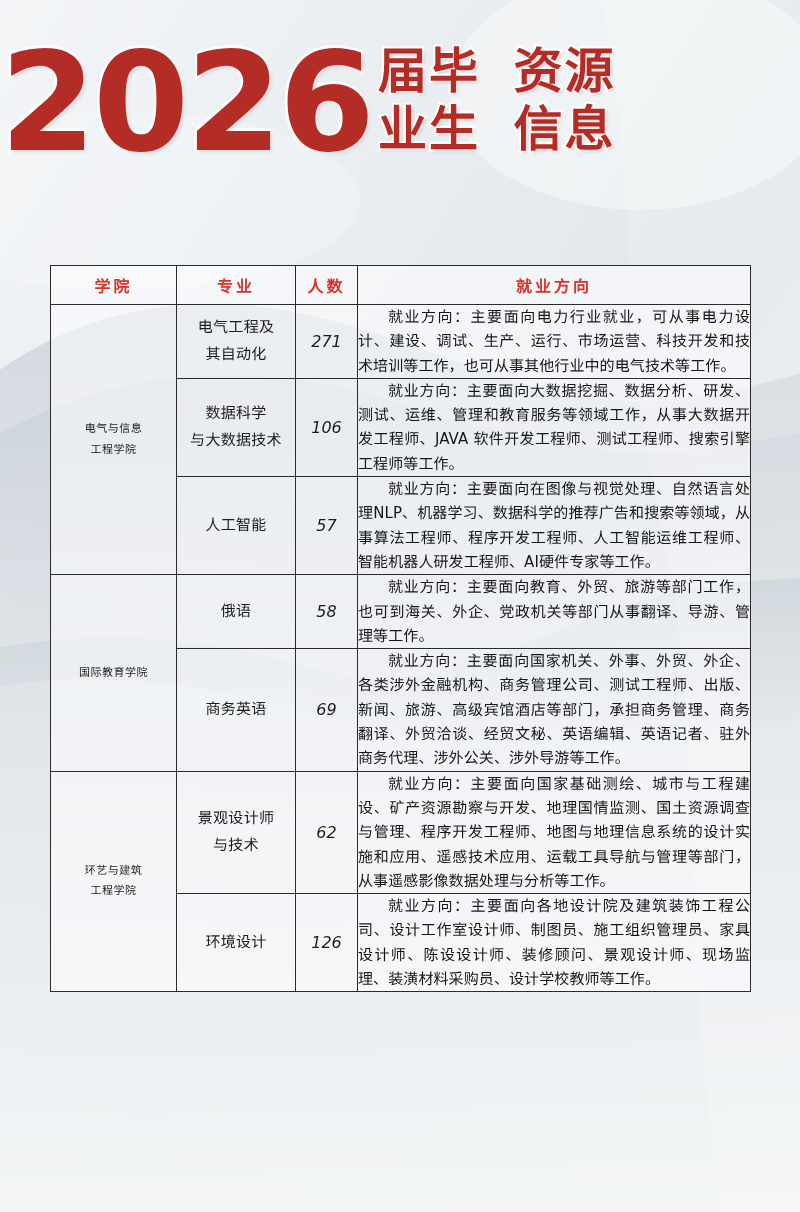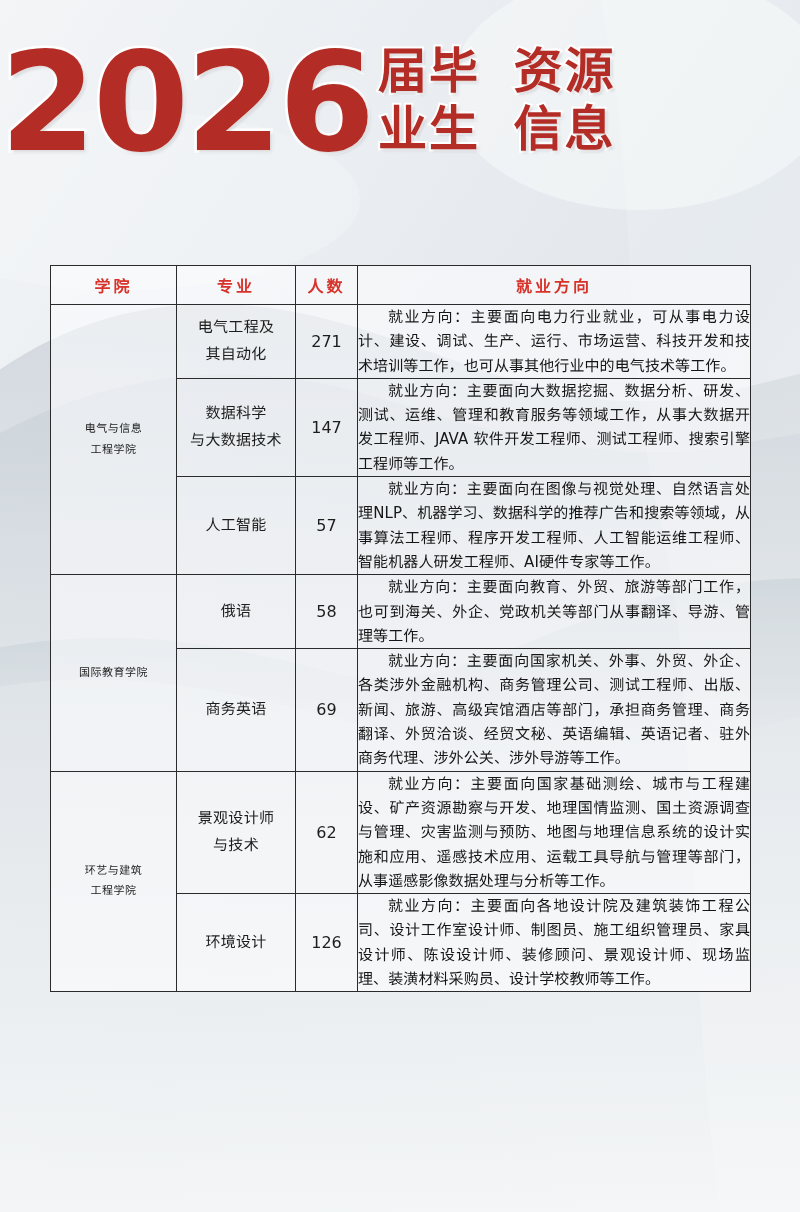--- a/index.html
+++ b/index.html
@@ -135,20 +135,21 @@
     color: #1d1d1d;
     line-height: 1.8;
     letter-spacing: 0.3px;
     font-family: "DejaVu Sans", "Liberation Sans", sans-serif;
   }
   td.count-cell {
     text-align: center;
     font-size: 16px;
     color: #1d1d1d;
     font-family: "DejaVu Sans", "Liberation Sans", sans-serif;
+    font-style: italic;
   }
   td.direction-cell {
     font-size: 15px;
     color: #161616;
     line-height: 1.62;
     text-align: justify;
     text-justify: inter-character;
     padding: 7px 9px 8px 9px;
     text-indent: 2em;
     letter-spacing: 0.1px;
@@ -243,21 +244,21 @@
             <span class="major-line">其自动化</span>
           </td>
           <td class="count-cell">271</td>
           <td class="direction-cell">就业方向：主要面向电力行业就业，可从事电力设计、建设、调试、生产、运行、市场运营、科技开发和技术培训等工作，也可从事其他行业中的电气技术等工作。</td>
         </tr>
         <tr>
           <td class="major-cell">
             <span class="major-line">数据科学</span>
             <span class="major-line">与大数据技术</span>
           </td>
-          <td class="count-cell">147</td>
+          <td class="count-cell">106</td>
           <td class="direction-cell">就业方向：主要面向大数据挖掘、数据分析、研发、测试、运维、管理和教育服务等领域工作，从事大数据开发工程师、JAVA 软件开发工程师、测试工程师、搜索引擎工程师等工作。</td>
         </tr>
         <tr>
           <td class="major-cell">
             <span class="major-line">人工智能</span>
           </td>
           <td class="count-cell">57</td>
           <td class="direction-cell">就业方向：主要面向在图像与视觉处理、自然语言处理NLP、机器学习、数据科学的推荐广告和搜索等领域，从事算法工程师、程序开发工程师、人工智能运维工程师、智能机器人研发工程师、AI硬件专家等工作。</td>
         </tr>
 
@@ -282,21 +283,21 @@
         <tr>
           <td class="college-cell" rowspan="2">
             <span class="college-line">环艺与建筑</span>
             <span class="college-line">工程学院</span>
           </td>
           <td class="major-cell">
             <span class="major-line">景观设计师</span>
             <span class="major-line">与技术</span>
           </td>
           <td class="count-cell">62</td>
-          <td class="direction-cell">就业方向：主要面向国家基础测绘、城市与工程建设、矿产资源勘察与开发、地理国情监测、国土资源调查与管理、灾害监测与预防、地图与地理信息系统的设计实施和应用、遥感技术应用、运载工具导航与管理等部门，从事遥感影像数据处理与分析等工作。</td>
+          <td class="direction-cell">就业方向：主要面向国家基础测绘、城市与工程建设、矿产资源勘察与开发、地理国情监测、国土资源调查与管理、程序开发工程师、地图与地理信息系统的设计实施和应用、遥感技术应用、运载工具导航与管理等部门，从事遥感影像数据处理与分析等工作。</td>
         </tr>
         <tr>
           <td class="major-cell">
             <span class="major-line">环境设计</span>
           </td>
           <td class="count-cell">126</td>
           <td class="direction-cell">就业方向：主要面向各地设计院及建筑装饰工程公司、设计工作室设计师、制图员、施工组织管理员、家具设计师、陈设设计师、装修顾问、景观设计师、现场监理、装潢材料采购员、设计学校教师等工作。</td>
         </tr>
 
       </tbody>

